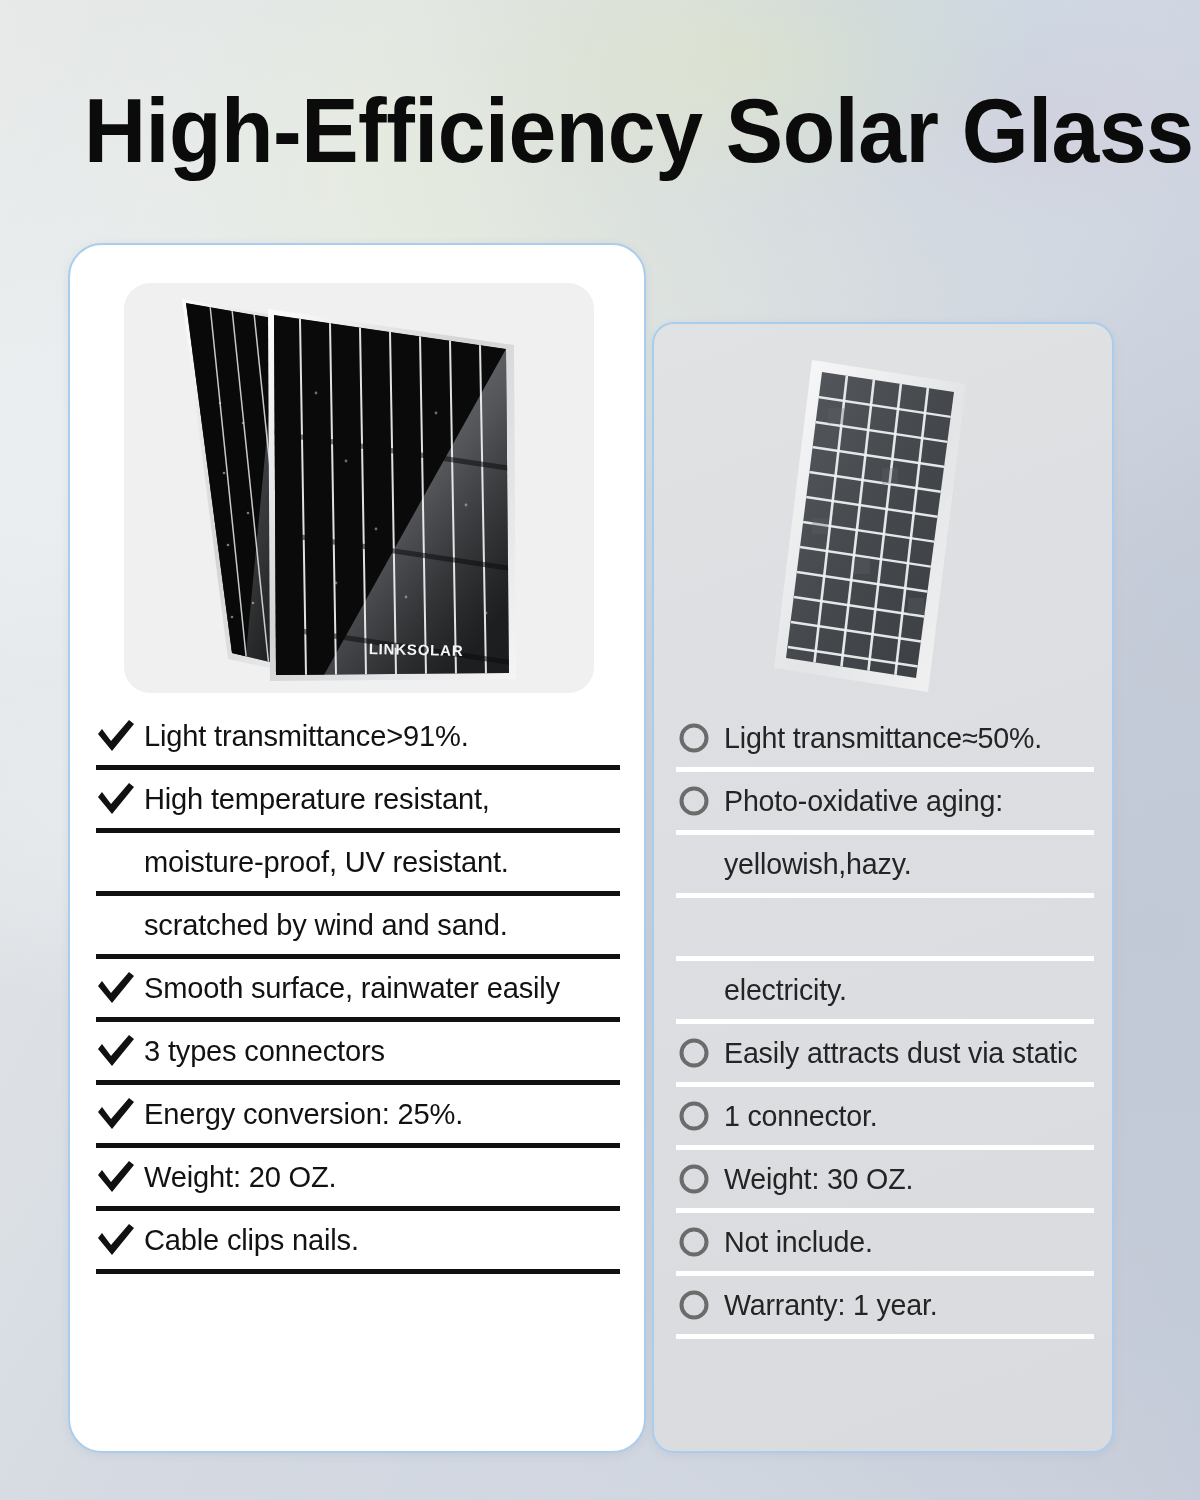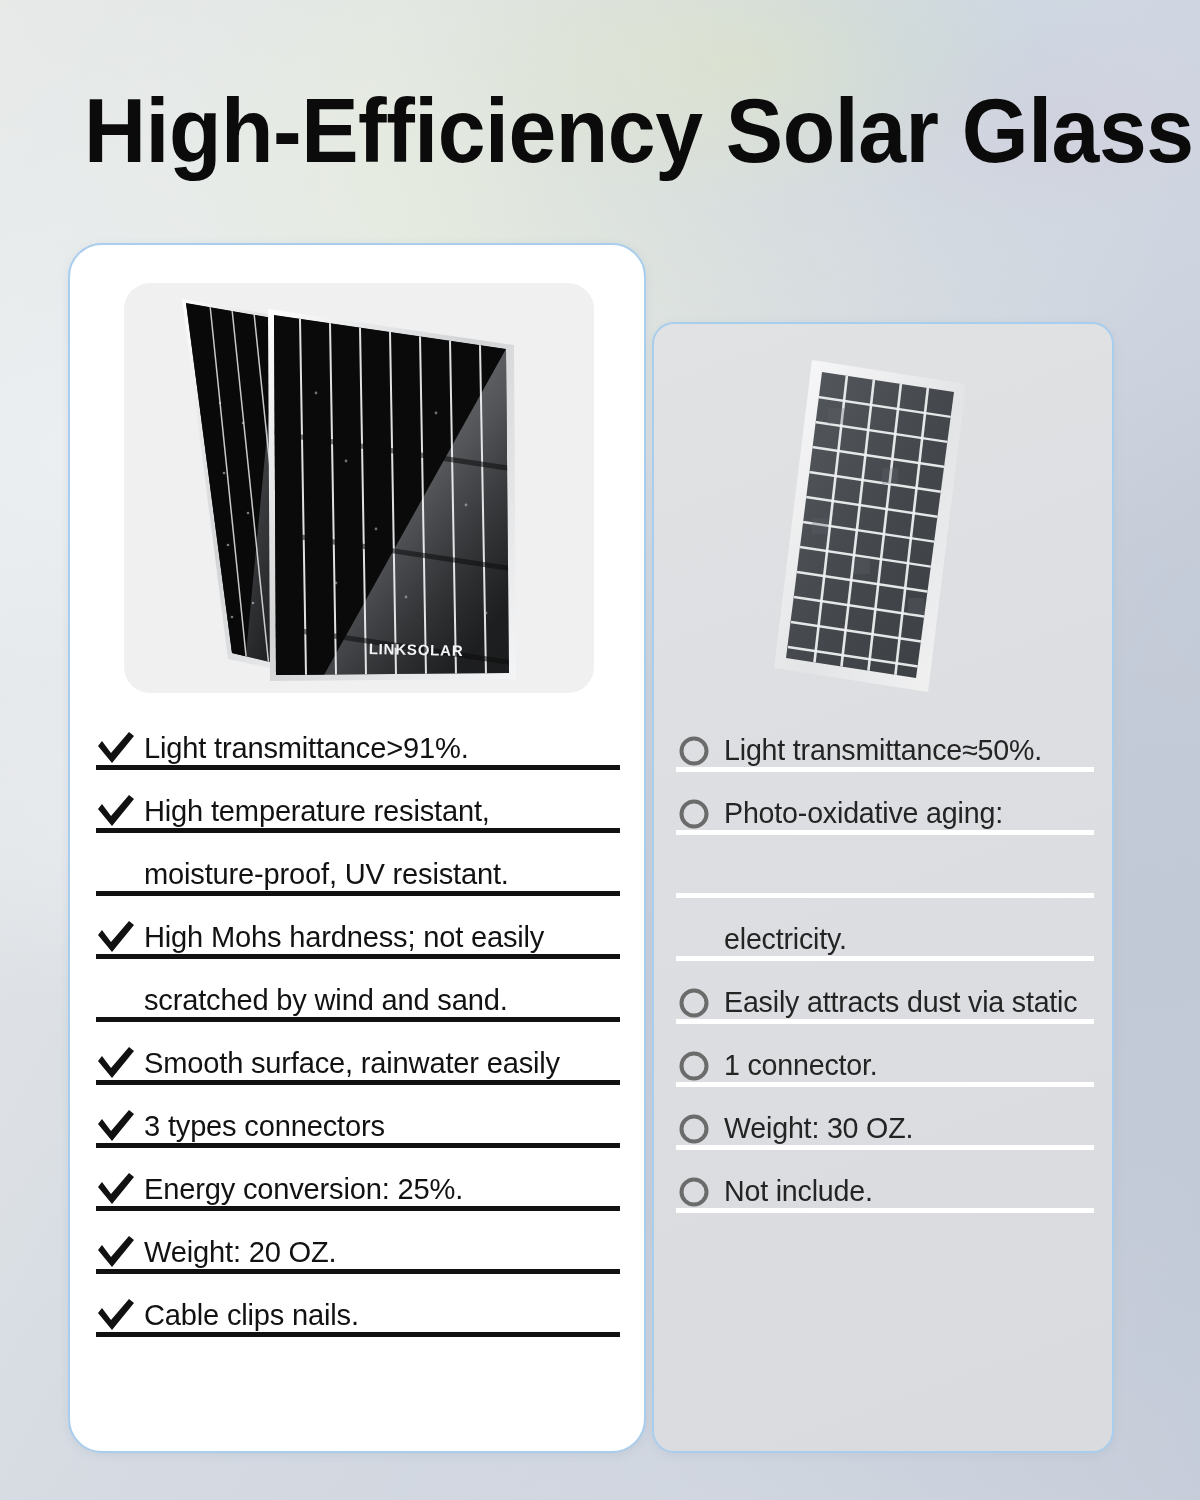--- a/index.html
+++ b/index.html
@@ -109,21 +109,21 @@
     left: 0;
     right: 0;
   }
   #list-good { top: 462px; padding: 0 24px 0 26px; }
   #list-bad  { top: 385px; padding: 0 18px 0 22px; }
 
   .row {
     position: relative;
     height: 58px;
     display: flex;
-    align-items: flex-end;
+    align-items: center;
   }
   .row-good { border-bottom: 5px solid #111111; }
   .row-bad  { border-bottom: 5px solid #ffffff; }
 
   .marker {
     width: 48px;
     flex: 0 0 48px;
     display: flex;
     align-items: center;
     justify-content: flex-start;
@@ -262,28 +262,20 @@
           <path d="M2 15 L6 10 L15 22 L33 1 L38 5 L16 32 Z" fill="#111111"></path>
         </svg>
       </span>
       <span class="row-text">High temperature resistant,</span>
     </div>
     <div class="row row-good">
       <span class="marker empty"></span>
       <span class="row-text">moisture-proof, UV resistant.</span>
     </div>
     <div class="row row-good">
-      <span class="marker">
-        <svg class="check-icon" width="42" height="34" viewBox="0 0 42 34">
-          <path d="M2 15 L6 10 L15 22 L33 1 L38 5 L16 32 Z" fill="#111111"></path>
-        </svg>
-      </span>
-      <span class="row-text">High Mohs hardness; not easily</span>
-    </div>
-    <div class="row row-good">
       <span class="marker empty"></span>
       <span class="row-text">scratched by wind and sand.</span>
     </div>
     <div class="row row-good">
       <span class="marker">
         <svg class="check-icon" width="42" height="34" viewBox="0 0 42 34">
           <path d="M2 15 L6 10 L15 22 L33 1 L38 5 L16 32 Z" fill="#111111"></path>
         </svg>
       </span>
       <span class="row-text">Smooth surface, rainwater easily</span>
@@ -392,20 +384,24 @@
       <span class="row-text">Light transmittance≈50%.</span>
     </div>
     <div class="row row-bad">
       <span class="marker">
         <svg class="circle-icon" width="32" height="32" viewBox="0 0 32 32">
           <circle cx="16" cy="16" r="12.5" fill="none" stroke="#6b6b6b" stroke-width="4"></circle>
         </svg>
       </span>
       <span class="row-text">Photo-oxidative aging:</span>
     </div>
+    <div class="row row-bad">
+      <span class="marker empty"></span>
+      <span class="row-text">yellowish,hazy.</span>
+    </div>
     <div class="row row-bad spacer">
       <span class="marker empty"></span>
       <span class="row-text"></span>
     </div>
     <div class="row row-bad">
       <span class="marker empty"></span>
       <span class="row-text">electricity.</span>
     </div>
     <div class="row row-bad">
       <span class="marker">
@@ -432,14 +428,22 @@
       <span class="row-text">Weight:  30 OZ.</span>
     </div>
     <div class="row row-bad">
       <span class="marker">
         <svg class="circle-icon" width="32" height="32" viewBox="0 0 32 32">
           <circle cx="16" cy="16" r="12.5" fill="none" stroke="#6b6b6b" stroke-width="4"></circle>
         </svg>
       </span>
       <span class="row-text">Not include.</span>
     </div>
+    <div class="row row-bad">
+      <span class="marker">
+        <svg class="circle-icon" width="32" height="32" viewBox="0 0 32 32">
+          <circle cx="16" cy="16" r="12.5" fill="none" stroke="#6b6b6b" stroke-width="4"></circle>
+        </svg>
+      </span>
+      <span class="row-text">Warranty: 1 year.</span>
+    </div>
   </div>
 </div>
 
 </body></html>

